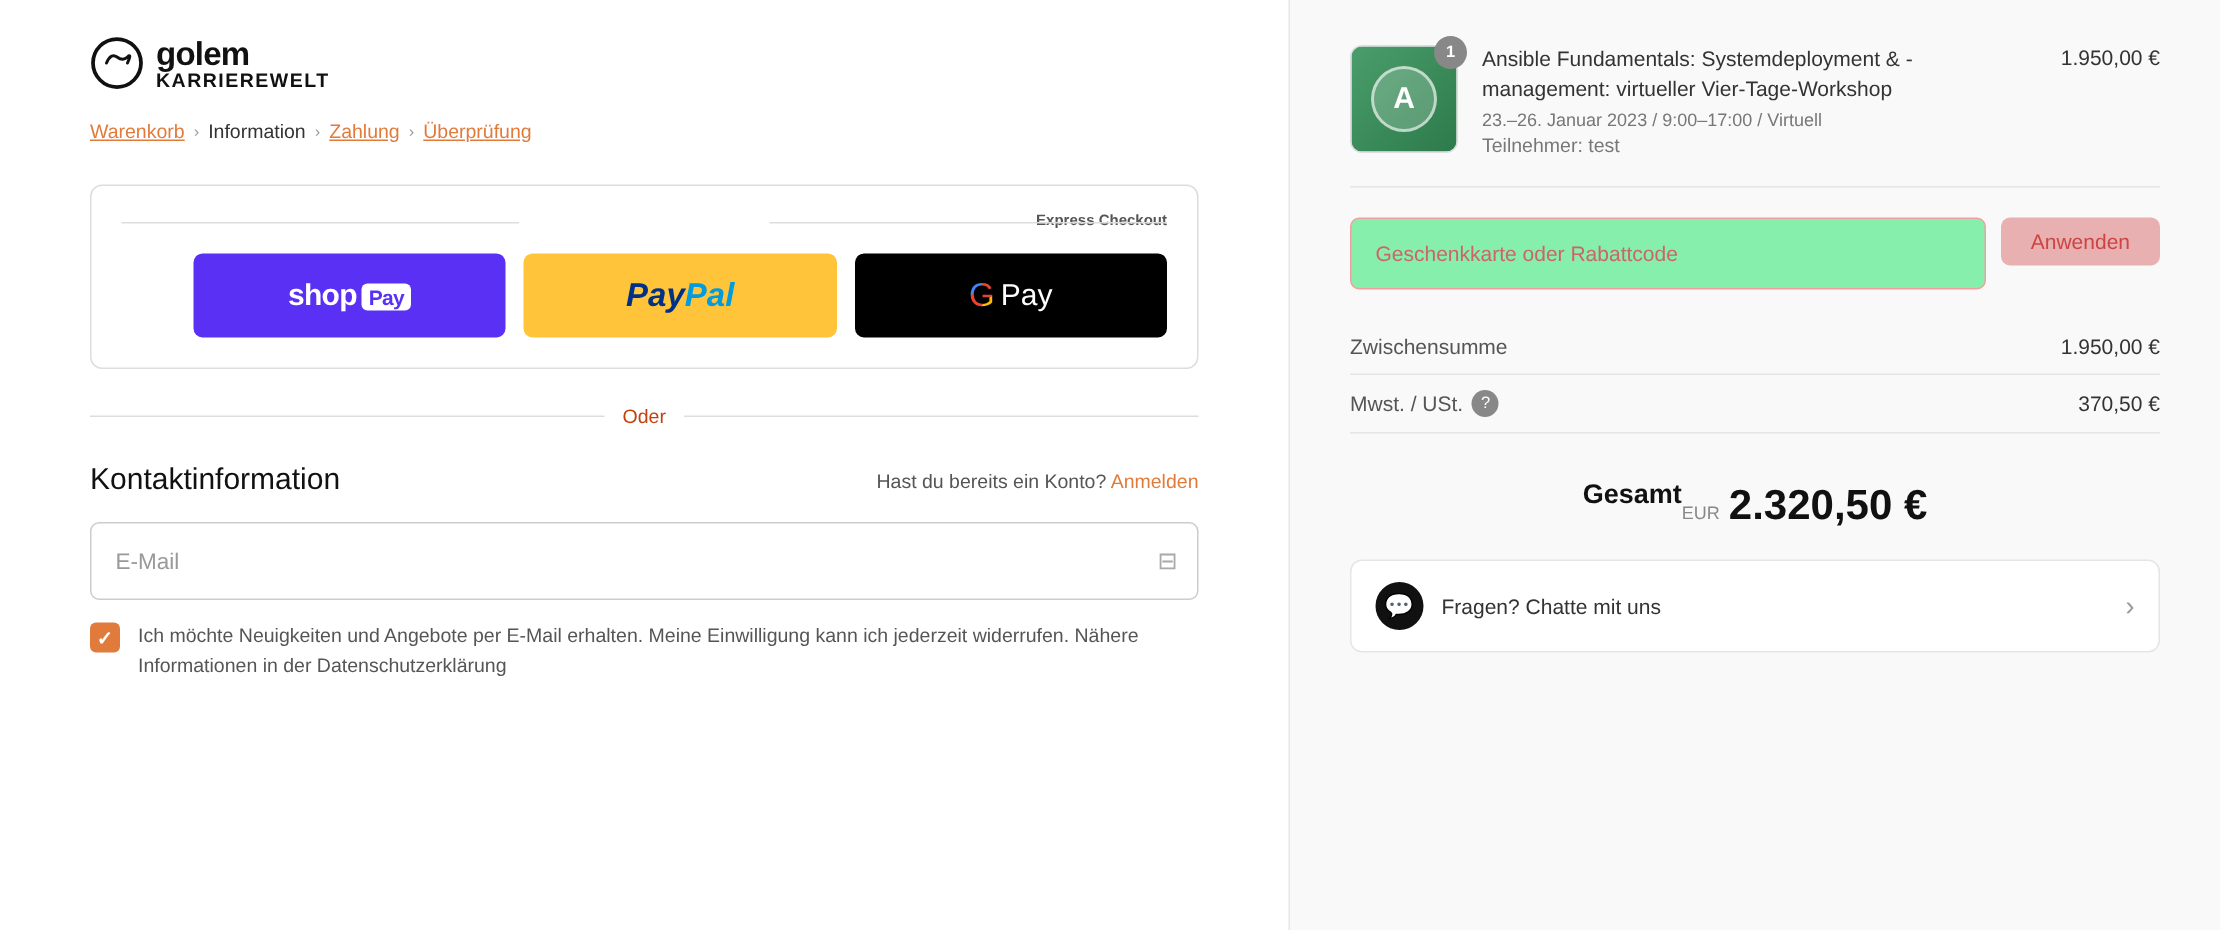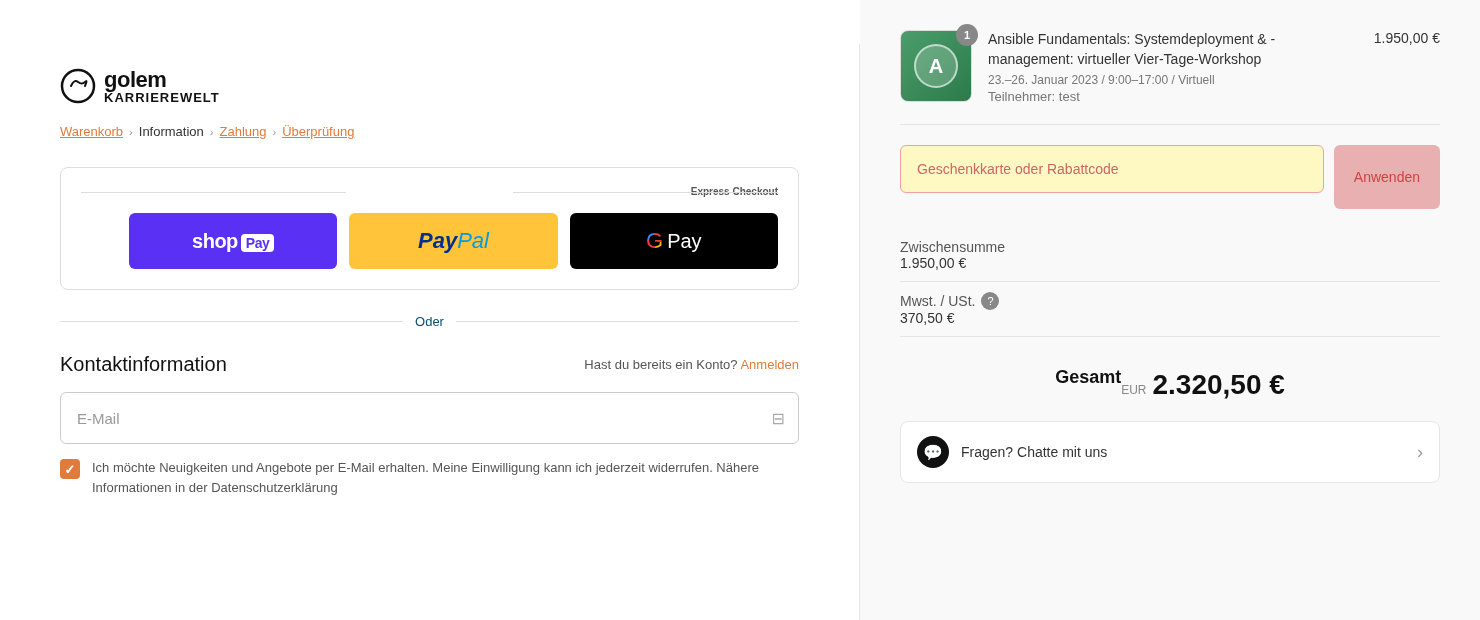--- a/index.html
+++ b/index.html
@@ -13,21 +13,20 @@
       width: 1480px;
       overflow: hidden;
     }
 
     
     .left-panel {
       flex: 0 0 860px;
       padding: 24px 60px 24px 60px;
       border-right: 1px solid #e5e5e5;
       overflow-y: auto;
-      margin-top: 44px;
     }
 
     .logo {
       display: flex;
       align-items: center;
       gap: 8px;
       margin-bottom: 20px;
     }
     .logo-icon {
       width: 36px;
@@ -163,21 +162,21 @@
       align-items: center;
       margin: 20px 0 24px;
       gap: 12px;
     }
     .oder-line {
       flex: 1;
       height: 1px;
       background: #ddd;
     }
     .oder-text {
-      color: #0c4a6e;
+      color: #c2410c;
       font-size: 13px;
     }
 
     
     .section-header {
       display: flex;
       justify-content: space-between;
       align-items: center;
       margin-bottom: 16px;
     }
@@ -344,48 +343,47 @@
       gap: 10px;
       margin-bottom: 20px;
     }
     .discount-input {
       flex: 1;
       height: 48px;
       border: 1px solid #f0a0a0;
       border-radius: 6px;
       padding: 0 16px;
       font-size: 14px;
-      background: #fef9c3;
+      background: #86efac;
       color: #cc4444;
       outline: none;
     }
     .discount-input::placeholder {
       color: #cc6666;
     }
     .discount-apply-btn {
-      height: 64px;
+      height: 32px;
       padding: 0 20px;
       background: #e8b0b0;
       border: none;
       border-radius: 6px;
       color: #cc4444;
       font-size: 14px;
       font-weight: 500;
       cursor: pointer;
       white-space: nowrap;
     }
 
     
     .price-row {
       display: flex;
       justify-content: space-between;
-      align-items: flex-start;
+      align-items: center;
       padding: 10px 0;
       border-bottom: 1px solid #e5e5e5;
-      flex-direction: column;
     }
     .price-label {
       font-size: 14px;
       color: #555;
       display: flex;
       align-items: center;
       gap: 6px;
     }
     .price-value {
       font-size: 14px;
@@ -497,21 +495,21 @@
   <div class="express-checkout-container">
     <div class="express-checkout-title">Express Checkout</div>
     <div class="payment-buttons">
       <button class="payment-btn shop-pay-btn">
         <span class="shop-pay-text">
           <span style="font-weight:700;font-size:20px;color:#fff;">shop</span><span style="font-size:14px;background:#fff;color:#5a31f4;border-radius:4px;padding:1px 5px;margin-left:3px;font-weight:700;">Pay</span>
         </span>
       </button>
       <button class="payment-btn paypal-btn">
         <span>
-          <span class="paypal-text-pay" style="color:#003087;font-style:italic;font-weight:800;font-size:22px;">Pay</span><span class="paypal-text-pal" style="color:#009cde;font-style:italic;font-weight:400;font-size:22px;">Pal</span>
+          <span class="paypal-text-pay" style="color:#003087;font-style:italic;font-weight:800;font-size:22px;">Pay</span><span class="paypal-text-pal" style="color:#009cde;font-style:italic;font-weight:700;font-size:22px;">Pal</span>
         </span>
       </button>
       <button class="payment-btn gpay-btn">
         <div class="gpay-inner">
           <span style="font-size:22px;font-weight:500;background:linear-gradient(135deg,#4285F4 0%,#4285F4 33%,#EA4335 33%,#EA4335 66%,#FBBC05 66%,#FBBC05 100%);-webkit-background-clip:text;-webkit-text-fill-color:transparent;background-clip:text;">G</span>
           <span class="gpay-text"> Pay</span>
         </div>
       </button>
     </div>
   </div>

